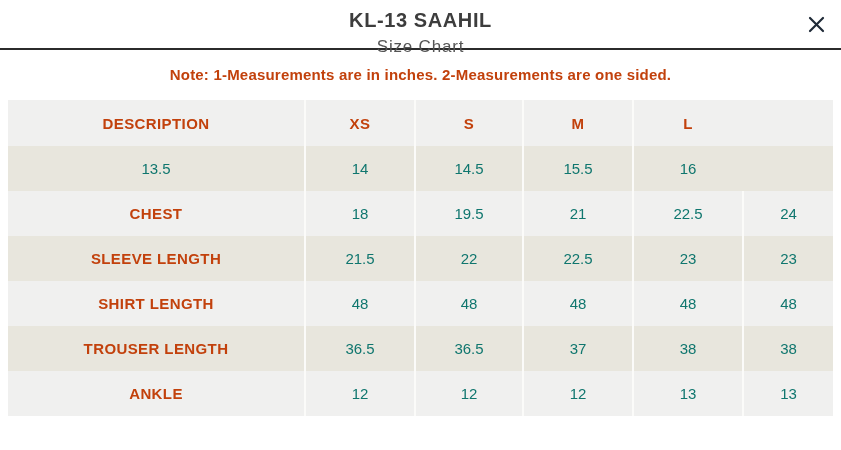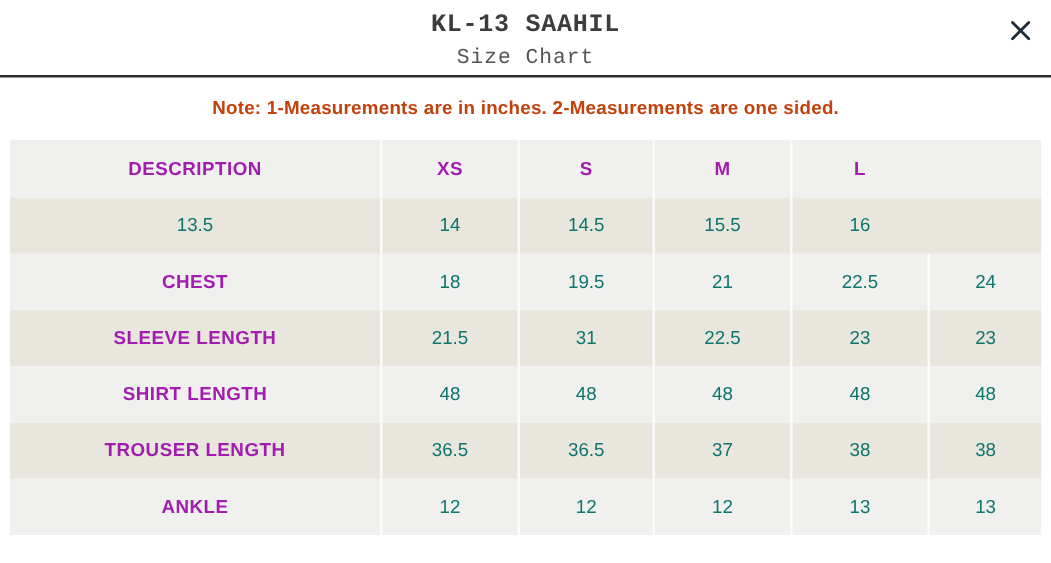--- a/index.html
+++ b/index.html
@@ -7,26 +7,25 @@
   body {
     width: 841px; height: 450px;
     font-family: "Liberation Sans", sans-serif;
     color: #222;
     overflow: hidden;
     position: relative;
   }
   .modal { width: 841px; height: 450px; background: #fff; position: relative; }
 
   .modal-header {
-    height: 62px;
+    height: 50px;
     padding-top: 9px;
     text-align: center;
     border-bottom: 2px solid var(--rule, #2b2b2b);
     position: relative;
-    font-family: Liberation Mono, monospace;
   }
   .modal-title {
     font-size: 20px;
     font-weight: 700;
     letter-spacing: 0.6px;
     color: #3d3d3d;
   }
   .modal-subtitle {
     margin-top: 5px;
     font-size: 17px;
@@ -70,21 +69,21 @@
 
   .t-cell {
     height: 100%;
     display: flex; align-items: center; justify-content: center;
     font-size: 15px;
     color: #0f766e;
   }
   .t-cell + .t-cell { border-left: 2px solid var(--divider, #fbfbf9); }
   .t-cell.head, .t-cell.label {
     font-weight: 700;
-    color: #a21caf;
+    color: #c2410c;
     letter-spacing: 0.4px;
   }
 </style>
 </head>
 <body style="--gray: #f0f0ef; --beige: #e8e6dd; --divider: #fbfbf9; --rule: #2b2b2b;">
 
 <div class="modal">
 
   <div class="modal-header">
     <div class="modal-title">KL-13 SAAHIL</div>
@@ -124,21 +123,21 @@
   <div class="t-cell">18</div>
           <div class="t-cell">19.5</div>
           <div class="t-cell">21</div>
           <div class="t-cell">22.5</div>
           <div class="t-cell">24</div>
         </div>
         <div class="t-row beige">
     <div class="t-cell label">SLEEVE LENGTH</div>
 
   <div class="t-cell">21.5</div>
-          <div class="t-cell">31</div>
+          <div class="t-cell">22</div>
           <div class="t-cell">22.5</div>
           <div class="t-cell">23</div>
           <div class="t-cell">23</div>
         </div>
         <div class="t-row gray">
     <div class="t-cell label">SHIRT LENGTH</div>
 
   <div class="t-cell">48</div>
           <div class="t-cell">48</div>
           <div class="t-cell">48</div>

